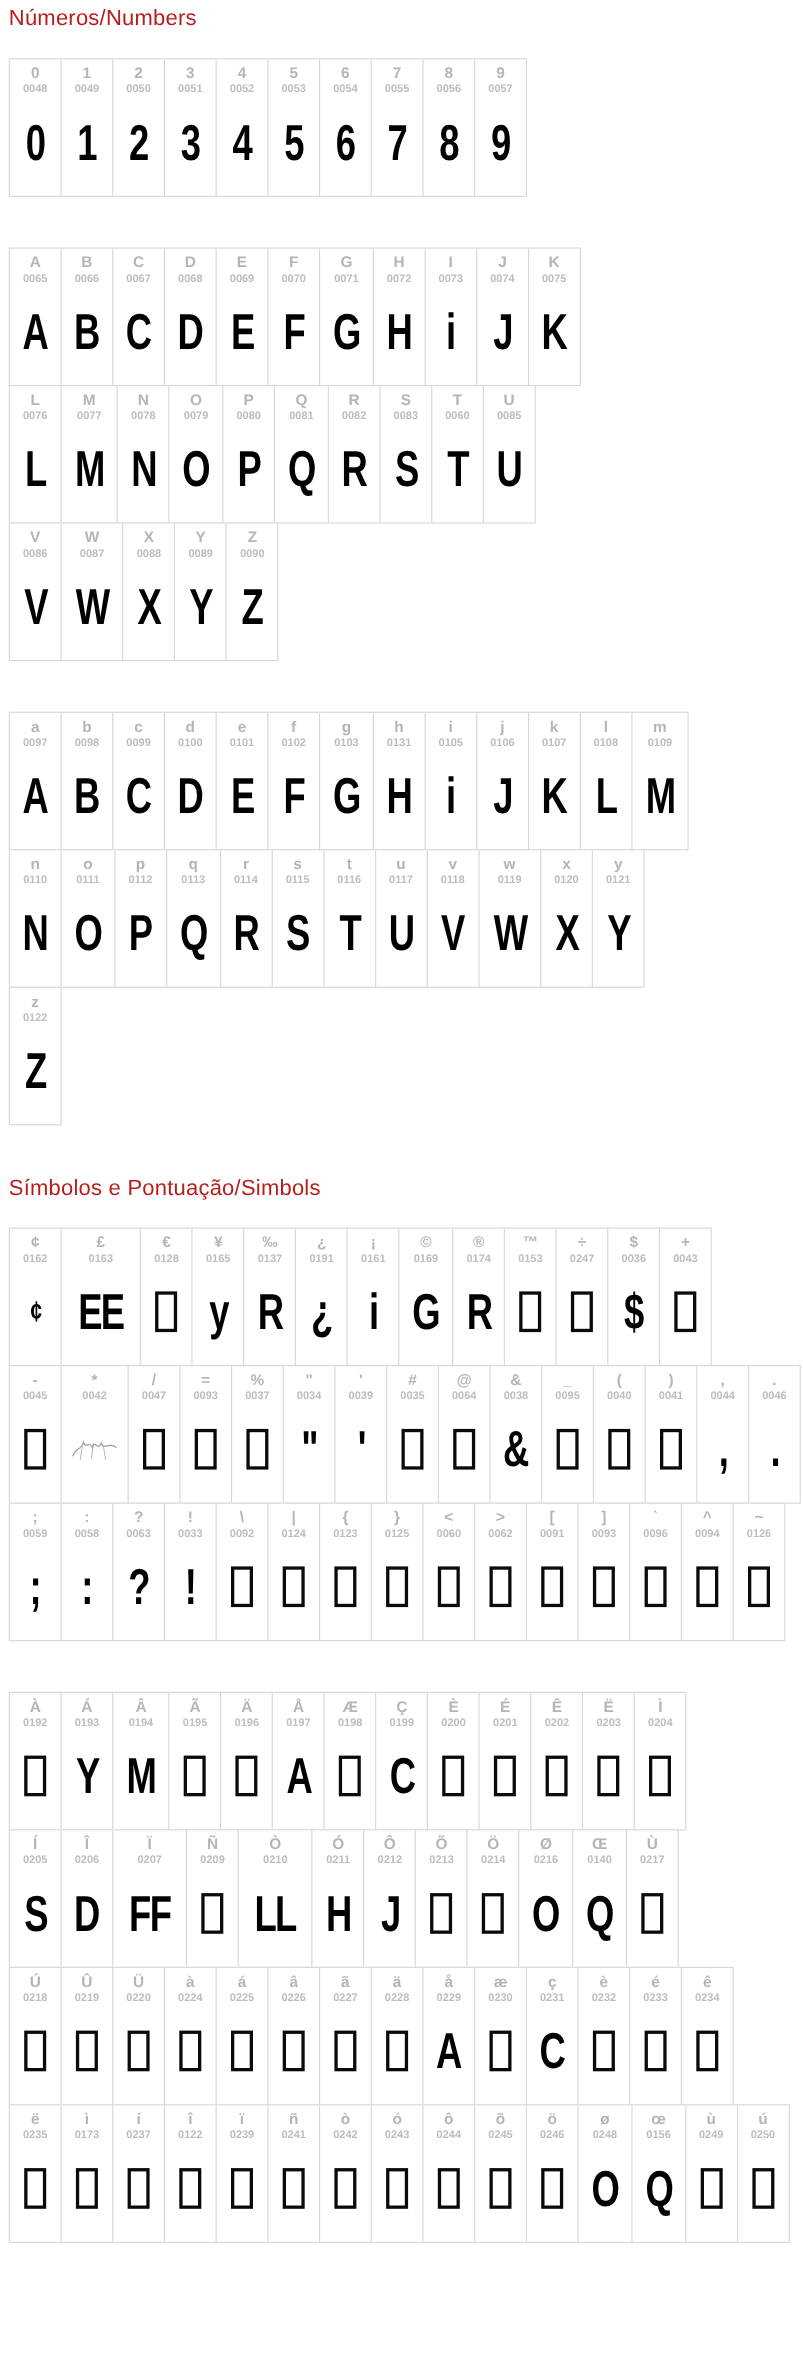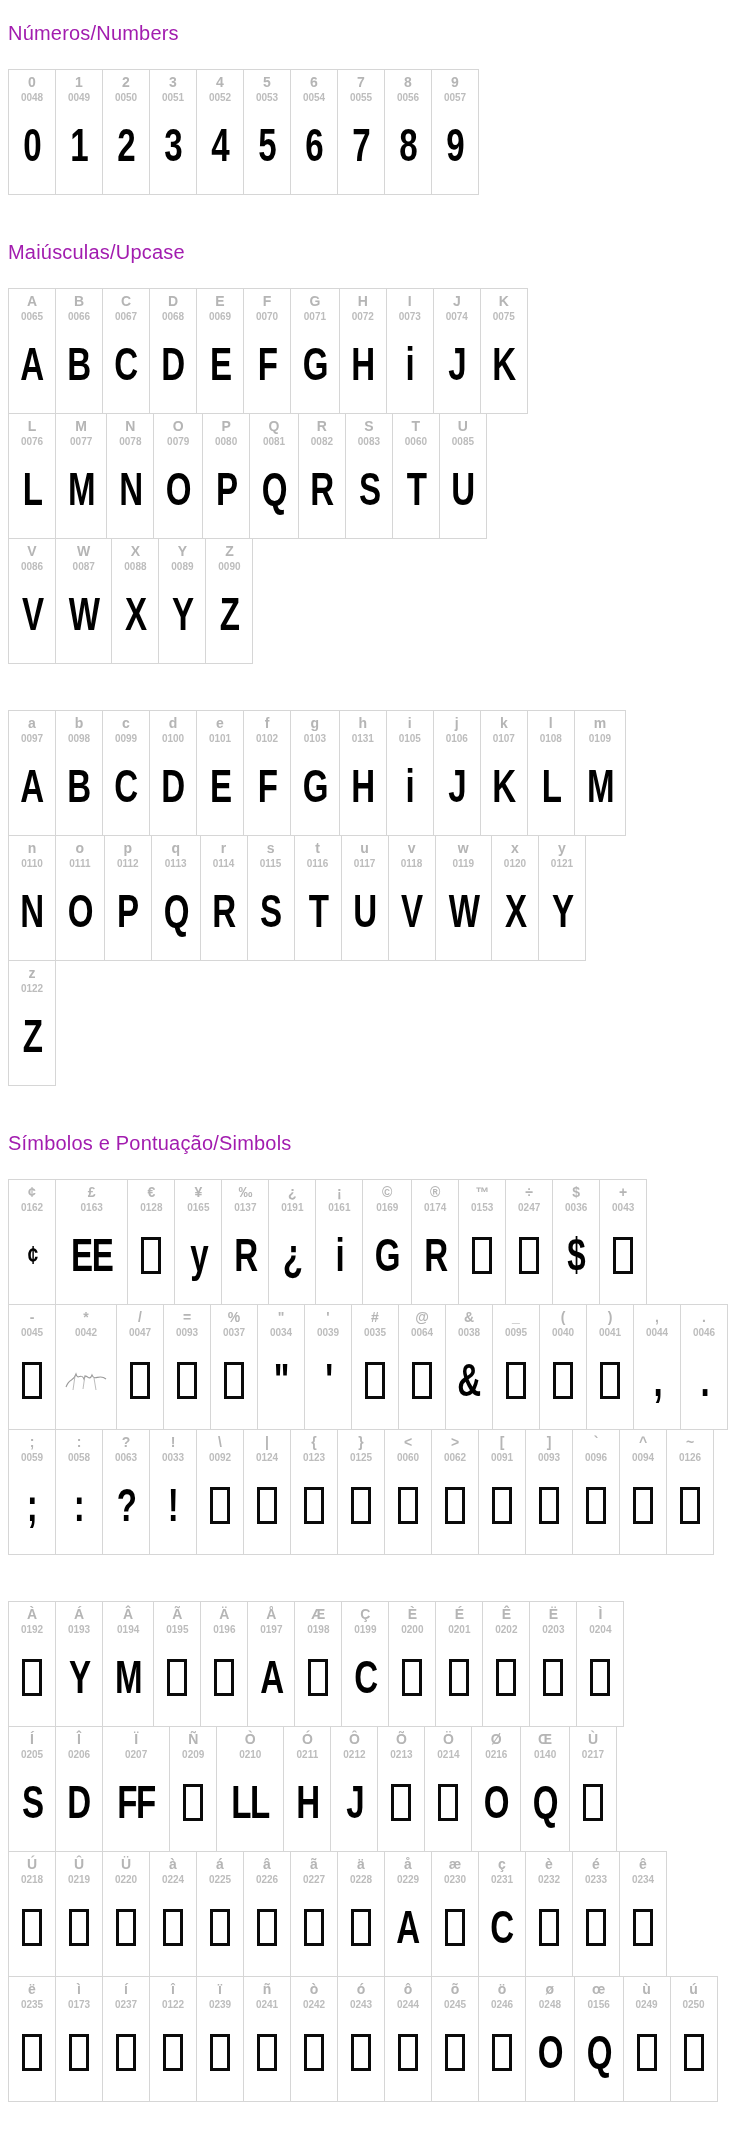--- a/index.html
+++ b/index.html
@@ -10,25 +10,25 @@
   }
   #page {
     width: 730px;
     box-sizing: border-box;
     padding: 6px 10px 60px 8px;
     background: #ffffff;
   }
   .section { margin-bottom: 46px; }
   .section:last-child { margin-bottom: 0; }
   .section-title {
-    color: #a21caf;
+    color: #b91c1c;
     font-size: 20px;
     font-weight: 400;
     letter-spacing: 0.2px;
-    margin: 16px 0 24px 0;
+    margin: 0 0 24px 0;
   }
   .charmap-row {
     display: flex;
     width: max-content;
     border: 1px solid #d6d6d6;
     margin-top: -1px;
     background: #ffffff;
   }
   .charmap-row:first-of-type { margin-top: 0; }
   .cell {
@@ -159,21 +159,20 @@
               <div class="cell-char">9</div>
               <div class="cell-code">0057</div>
               <div class="cell-glyph-area">
                 <span class="glyph-text">9</span>
               </div>
             </div>
           </div>
         </div>
       </section>
       <section class="section">
-        <h2 class="section-title">Maiúsculas/Upcase</h2>
         <div class="charmap">
           <div class="charmap-row">
             <div class="cell">
               <div class="cell-char">A</div>
               <div class="cell-code">0065</div>
               <div class="cell-glyph-area">
                 <span class="glyph-text">A</span>
               </div>
             </div>
             <div class="cell">

